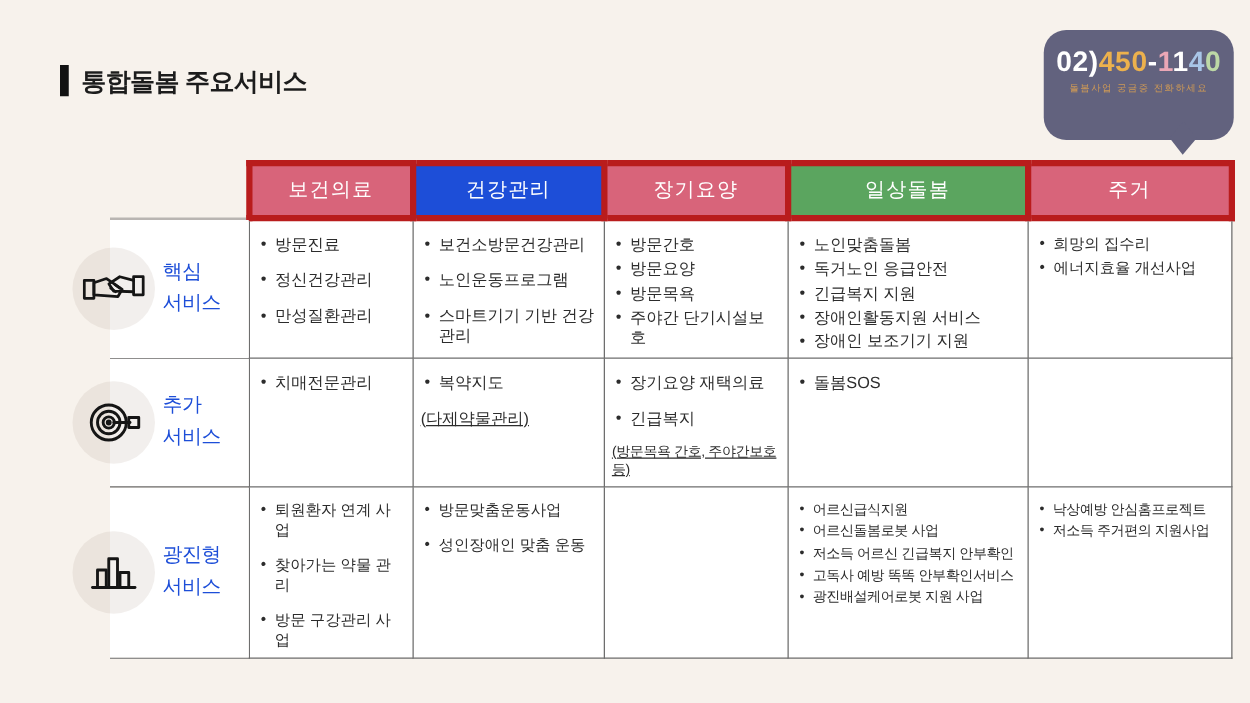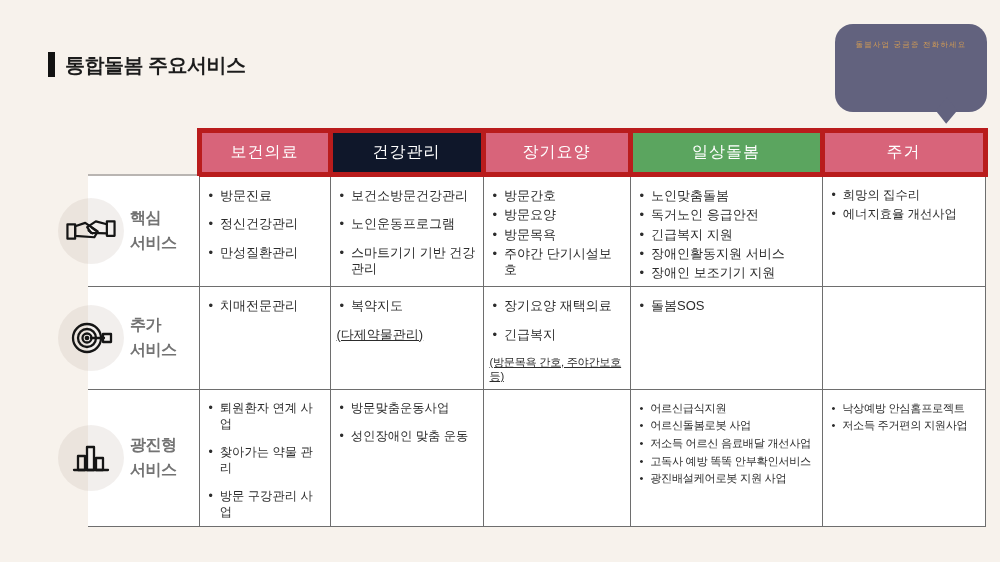--- a/index.html
+++ b/index.html
@@ -49,21 +49,21 @@
     background:#ffffff; border:1px solid #6e6e6e; border-left:0;
     position:relative; vertical-align:middle; text-align:left; padding:0;
   }
   .icon-circle {
     position:absolute; left:-30px; top:50%; transform:translateY(-50%);
     width:66px; height:66px; border-radius:50%;
     background:rgba(173,158,140,0.16);
     display:flex; align-items:center; justify-content:center;
   }
   .icon-circle svg { stroke:#151515; fill:none; stroke-width:2.3; stroke-linejoin:round; stroke-linecap:round; }
-  .row-label-text { margin-left:42px; font-size:16px; font-weight:700; color:#737373; line-height:1.55; letter-spacing:-0.5px; }
+  .row-label-text { margin-left:42px; font-size:16px; font-weight:400; color:#1d4ed8; line-height:1.55; letter-spacing:-0.5px; }
 
   .svc-table tbody td.cell {
     background:#ffffff; border:1px solid #6e6e6e;
     vertical-align:top; padding:11px 5px 5px 9px;
   }
   .cell ul { margin:0; padding:0; list-style:none; color:#2c2c2c; }
   .cell li { display:flex; gap:7px; align-items:flex-start; }
   .cell li .b { transform:translateY(-0.5px); }
   .cell li.np { margin-left:-3px;text-decoration:underline; }
   .cell.loose li + li { margin-top:12px; }
@@ -76,38 +76,39 @@
 </style>
 </head>
 <body>
 
 <div class="title-row">
   <span class="title-bar"></span>
   <h1 class="page-title">통합돌봄 주요서비스</h1>
 </div>
 
 <div class="bubble" style="background: rgb(98, 98, 126);">
+  <div class="bubble-phone"><span style="color: rgb(255, 255, 255);">02)</span><span style="color: rgb(236, 177, 77);">450</span><span style="color: rgb(255, 255, 255);">-</span><span style="color: rgb(235, 167, 182);">1</span><span style="color: rgb(255, 255, 255);">1</span><span style="color: rgb(169, 198, 232);">4</span><span style="color: rgb(189, 216, 166);">0</span></div>
   <div class="bubble-tagline" style="color: rgb(208, 154, 85);">돌봄사업 궁금증 전화하세요</div>
   <div class="bubble-tail"></div>
 </div>
 
 <table class="svc-table">
   <colgroup>
     <col style="width:111px">
       <col style="width:131px">
       <col style="width:153px">
     <col style="width:147px">
       <col style="width:192px">
       <col style="width:163px">
   </colgroup>
   <thead>
     <tr>
       <th class="corner"></th>
     <th class="col-head" style="background: rgb(216, 100, 122);">보건의료</th>
-        <th class="col-head" style="background: #0f172a;">건강관리</th>
+        <th class="col-head" style="background: #1d4ed8;">건강관리</th>
         <th class="col-head" style="background: rgb(216, 100, 122);">장기요양</th>
         <th class="col-head" style="background: rgb(91, 165, 95); text-align: center;">일상돌봄</th>
         <th class="col-head" style="background: rgb(216, 100, 122);">주거</th>
       </tr>
   </thead>
   <tbody>
       <tr>
         <th class="row-label">
           <div class="icon-circle">
             <svg width="50" height="34" viewBox="0 0 52 34">
@@ -327,21 +328,21 @@
             <li>
               <span class="b">•</span>
               <span>어르신급식지원</span>
             </li>
             <li>
               <span class="b">•</span>
               <span>어르신돌봄로봇 사업</span>
             </li>
             <li>
               <span class="b">•</span>
-              <span>저소득 어르신 음료배달 개선사업</span>
+              <span>저소득 어르신 긴급복지 안부확인</span>
             </li>
             <li>
               <span class="b">•</span>
               <span>고독사 예방 똑똑 안부확인서비스</span>
             </li>
             <li>
               <span class="b">•</span>
               <span>광진배설케어로봇 지원 사업</span>
             </li>
           </ul>

